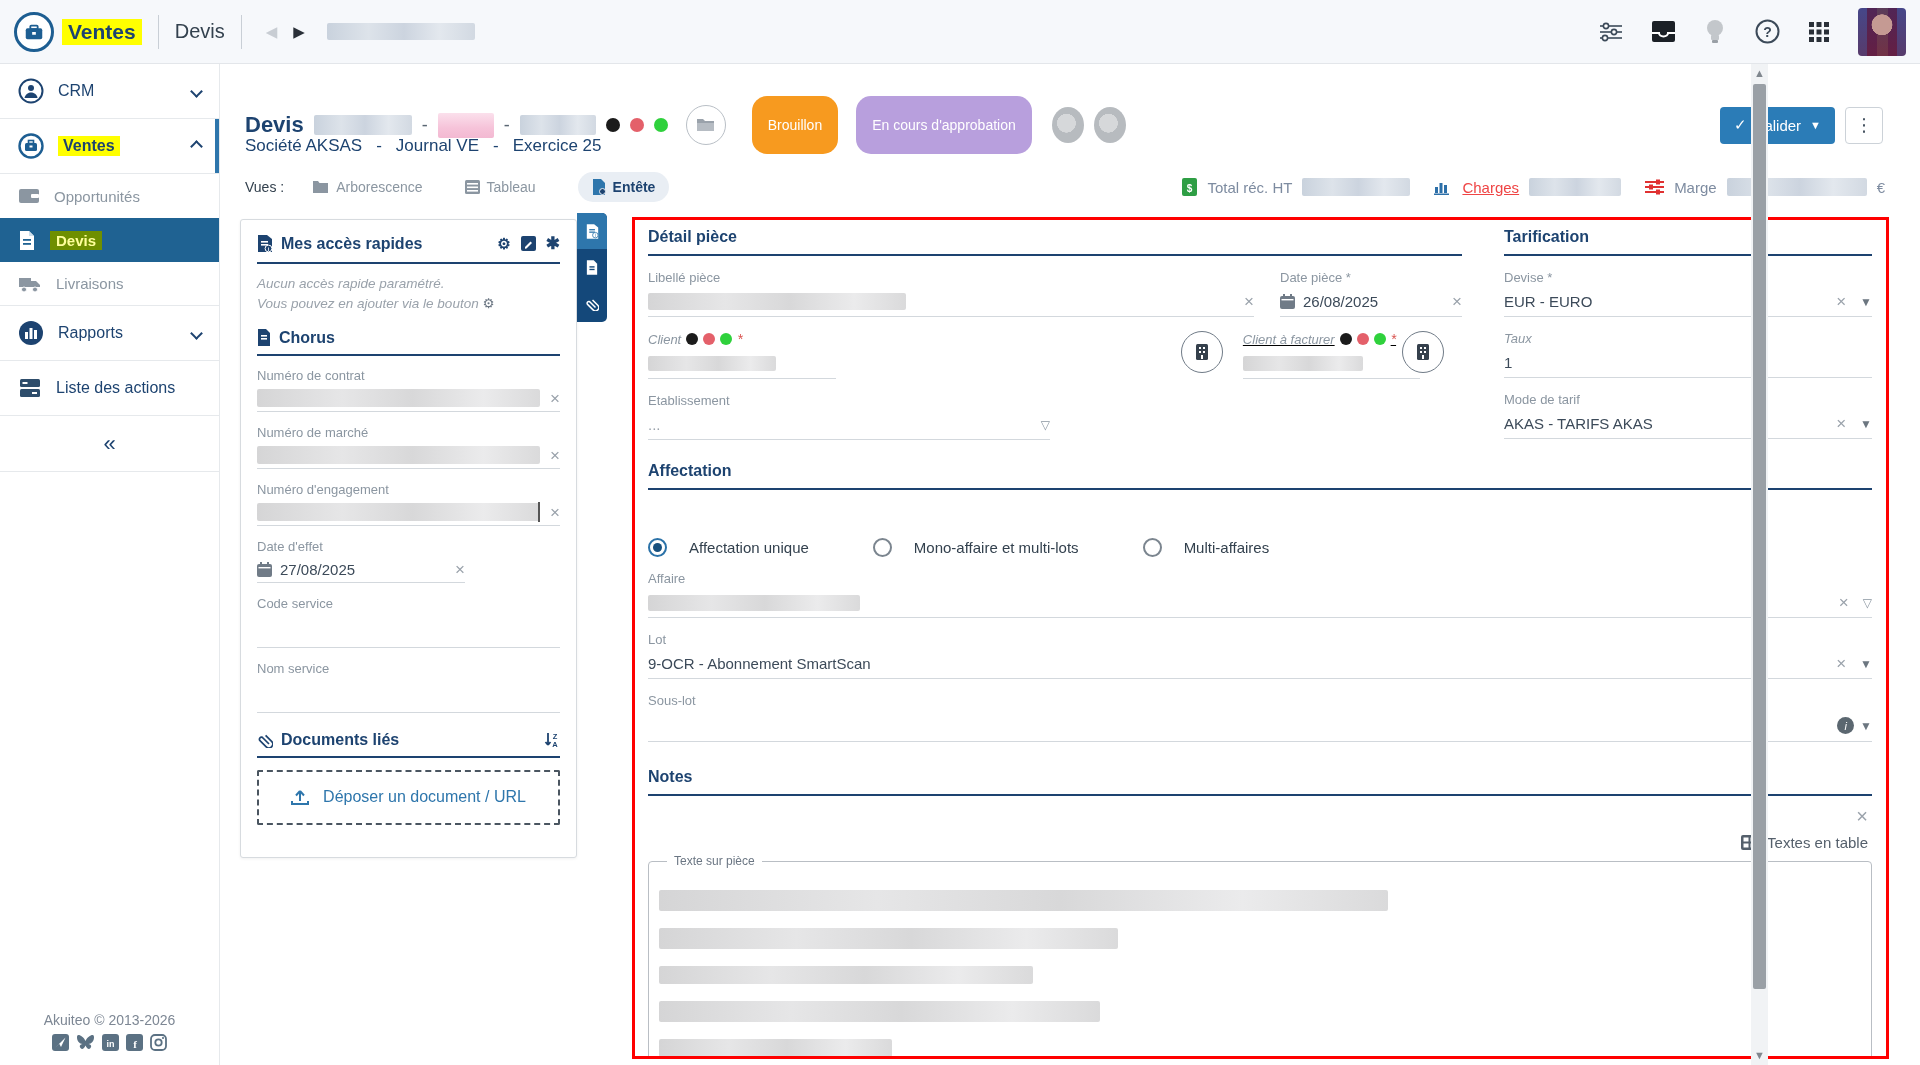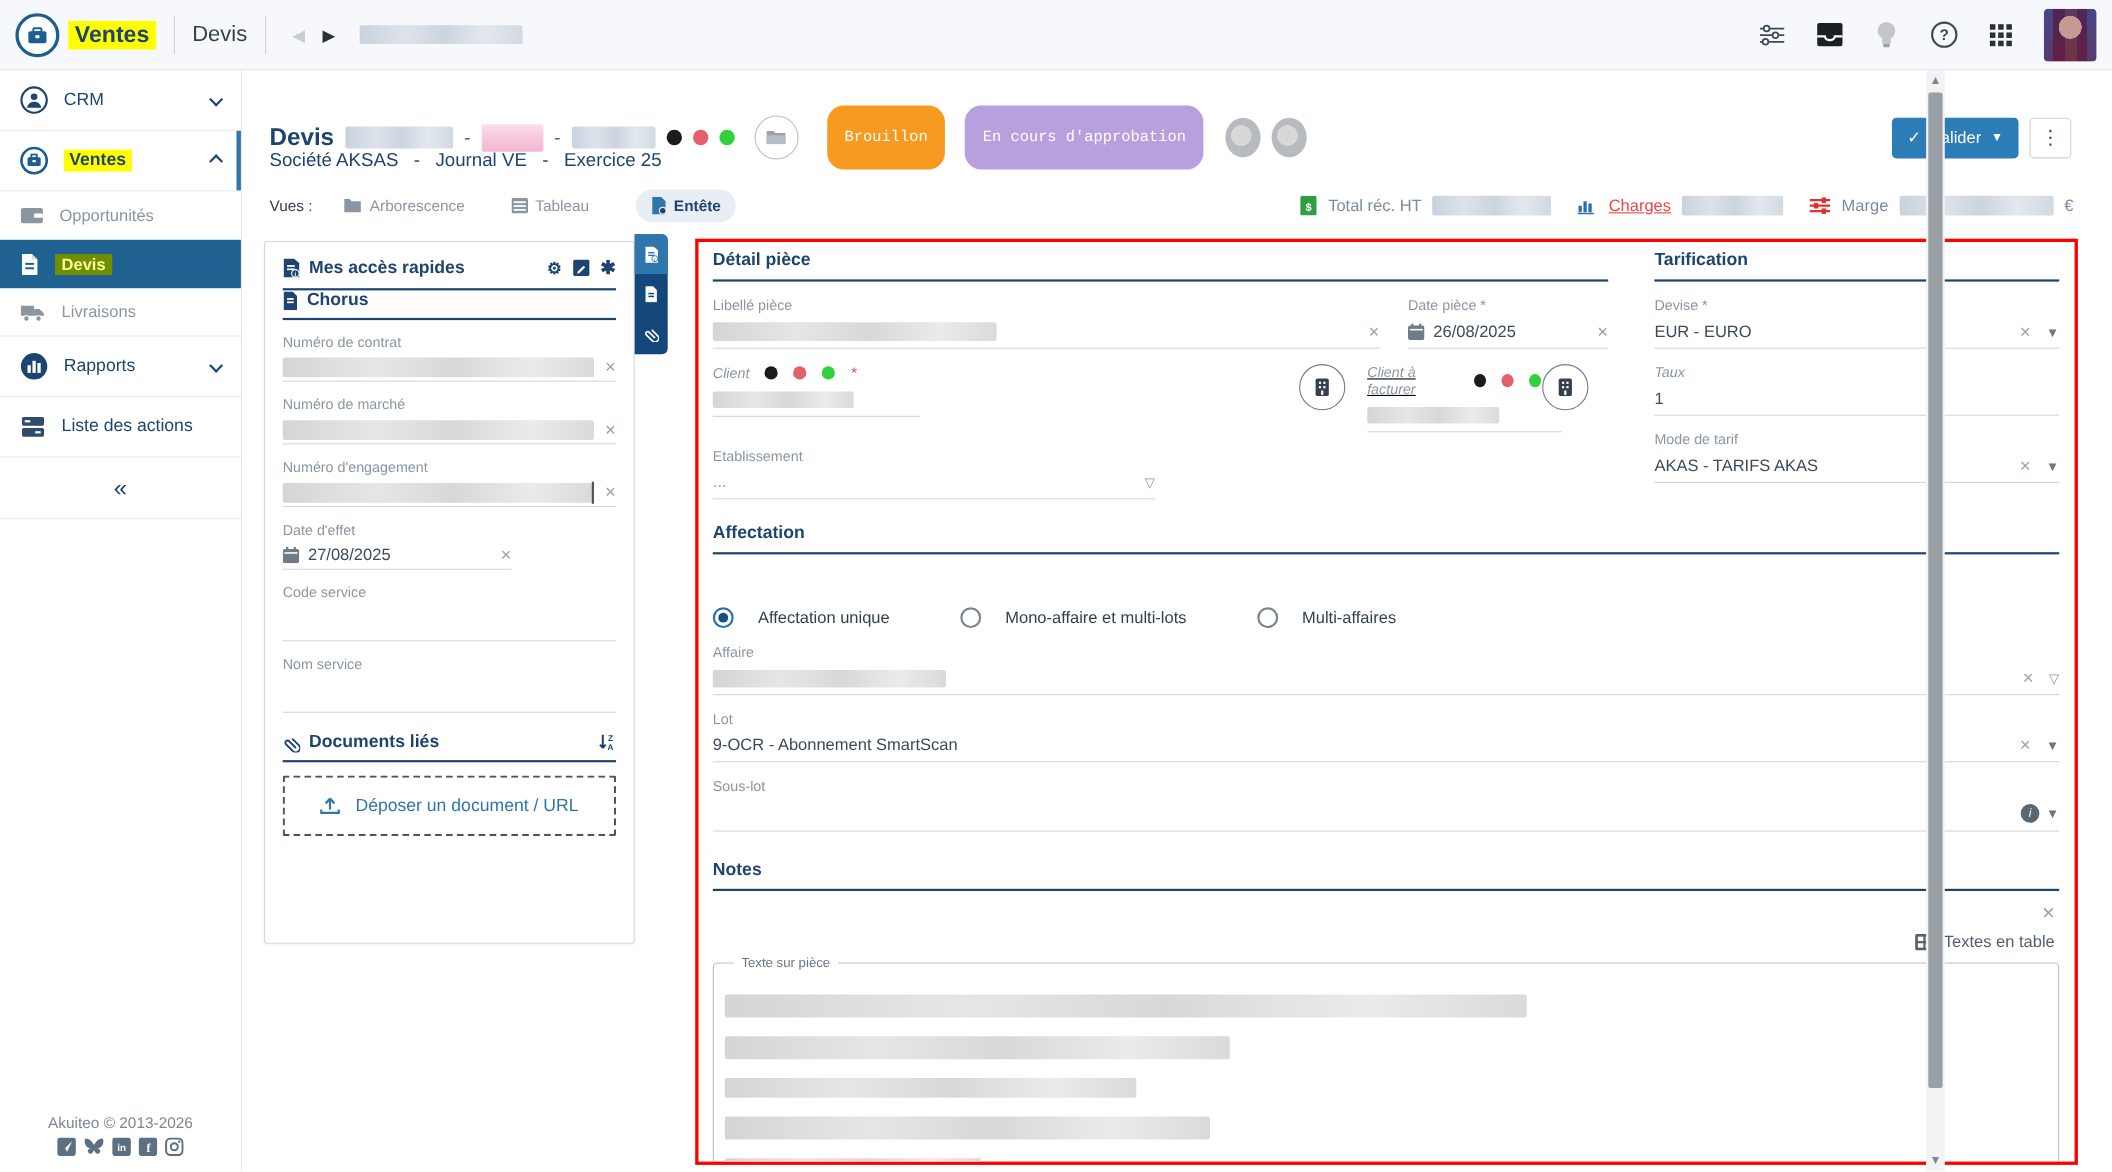--- a/index.html
+++ b/index.html
@@ -48,21 +48,21 @@
 
   
   .main { position:absolute; left:220px; top:64px; width:1683px; height:1001px; background:#fff; }
   .hdr-row { position:absolute; left:25px; top:32px; right:20px; display:flex; align-items:center; gap:10px; }
   .hdr-title { font-size:22px; font-weight:700; color:#1d4370; }
   .hdr-dash { color:#5a6673; font-size:18px; }
   .dot { width:14px; height:14px; border-radius:50%; display:inline-block; }
   .dot.black { background:#1b1b1b; } .dot.red { background:#e4606a; } .dot.green { background:#2fd13c; }
   .circle-btn { width:40px; height:40px; border-radius:50%; border:1px solid #b9bfc6; background:#fff;
     display:flex; align-items:center; justify-content:center; }
-  .badge { padding:21px 16px; border-radius:15px; color:#fff; font-size:14px;font-family:Liberation Mono, monospace; }
+  .badge { padding:21px 16px; border-radius:15px; color:#fff; font-size:14px; }
   .badge.draft { background:#f79a1f; }
   .badge.approval { background:#b89fdd;text-align:center; }
   .gray-avatar { width:32px; height:36px; border-radius:50%;
     background:radial-gradient(circle at 45% 45%, #d6d8da 0 35%, #b7bbbf 36%); }
   .btn-validate { margin-left:auto; background:#2b7cb7; color:#fff; border:none; border-radius:4px;
     height:37px; padding:0 14px; font-size:15px; display:flex; align-items:center; gap:9px; }
   .btn-kebab { width:38px; height:37px; background:#fff; border:1px solid #ccd2d8; border-radius:4px;
     font-size:18px; color:#3c4a59; display:flex; align-items:center; justify-content:center; }
   .hdr-sub { position:absolute; left:25px; top:72px; font-size:17px; color:#1d4370; display:flex; gap:14px; }
 
@@ -106,21 +106,21 @@
 
   
   .redbox { position:absolute; left:412px; top:153px; width:1257px; height:842px;
     border:3px solid #ff0000; overflow:hidden; background:#fff; }
   .cols { display:flex; padding:8px 14px 0 13px; gap:42px; }
   .col-left { width:814px; }
   .col-right { flex:1; }
   .sec-title { font-size:16px; font-weight:700; color:#1d4370; border-bottom:2px solid #1d4370; padding-bottom:8px; }
   .f { margin-top:14px; }
   .f .lbl { font-size:13px; color:#8b96a1; margin-bottom:8px; display:flex; align-items:center; gap:5px; }
-  .f .lbl.it { font-style:italic;gap:14px; }
+  .f .lbl.it { font-style:italic; }
   .f .vrow { display:flex; align-items:center; min-height:24px; border-bottom:1px solid #d3d8dd; padding-bottom:6px;
     font-size:15px; color:#3c4a59; }
   .dot.sm { width:12px; height:12px; }
   .req { color:#d9534f; font-size:14px; }
   .caret { color:#6c7680; font-size:12px; margin-left:14px; }
   .caret.open { color:#8b96a1; }
   .row2 { display:flex; align-items:flex-start; }
   .bld-btn { width:42px; height:42px; border-radius:50%; border:1px solid #707b87; background:#fff;
     display:flex; align-items:center; justify-content:center; margin:14px 18px 0 -20px; flex:none; }
   .radio-row { display:flex; align-items:center; gap:0; margin-top:48px; font-size:15px; color:#33414e; }
@@ -417,20 +417,24 @@
         <span>Mes accès rapides</span>
         <span class="sp">
           <span class="pi">⚙</span>
           <svg width="15" height="15" viewBox="0 0 15 15">
               <rect width="15" height="15" rx="2" fill="#1d4370"></rect>
               <path d="M4 11l5.5-5.5 1.5 1.5L5.5 12.5 4 12.8z" fill="#fff"></path>
             </svg>
           <span class="pi" style="font-size:17px;">✱</span>
         </span>
       </div>
+      <div class="empty-note">
+        <span>Aucun accès rapide paramétré.</span><br>
+        <span>Vous pouvez en ajouter via le bouton</span> <span style="font-style:normal;color:#6b7683;">⚙</span>
+      </div>
 
       <div class="sec-hdr">
         <svg width="14" height="17" viewBox="0 0 14 17">
             <path d="M1 0h8l4 4v13H1z" fill="#1d4370"></path>
             <rect x="4" y="6" width="6" height="1.6" fill="#fff"></rect>
             <rect x="4" y="9" width="6" height="1.6" fill="#fff"></rect>
           </svg>
         <span>Chorus</span>
       </div>
 

